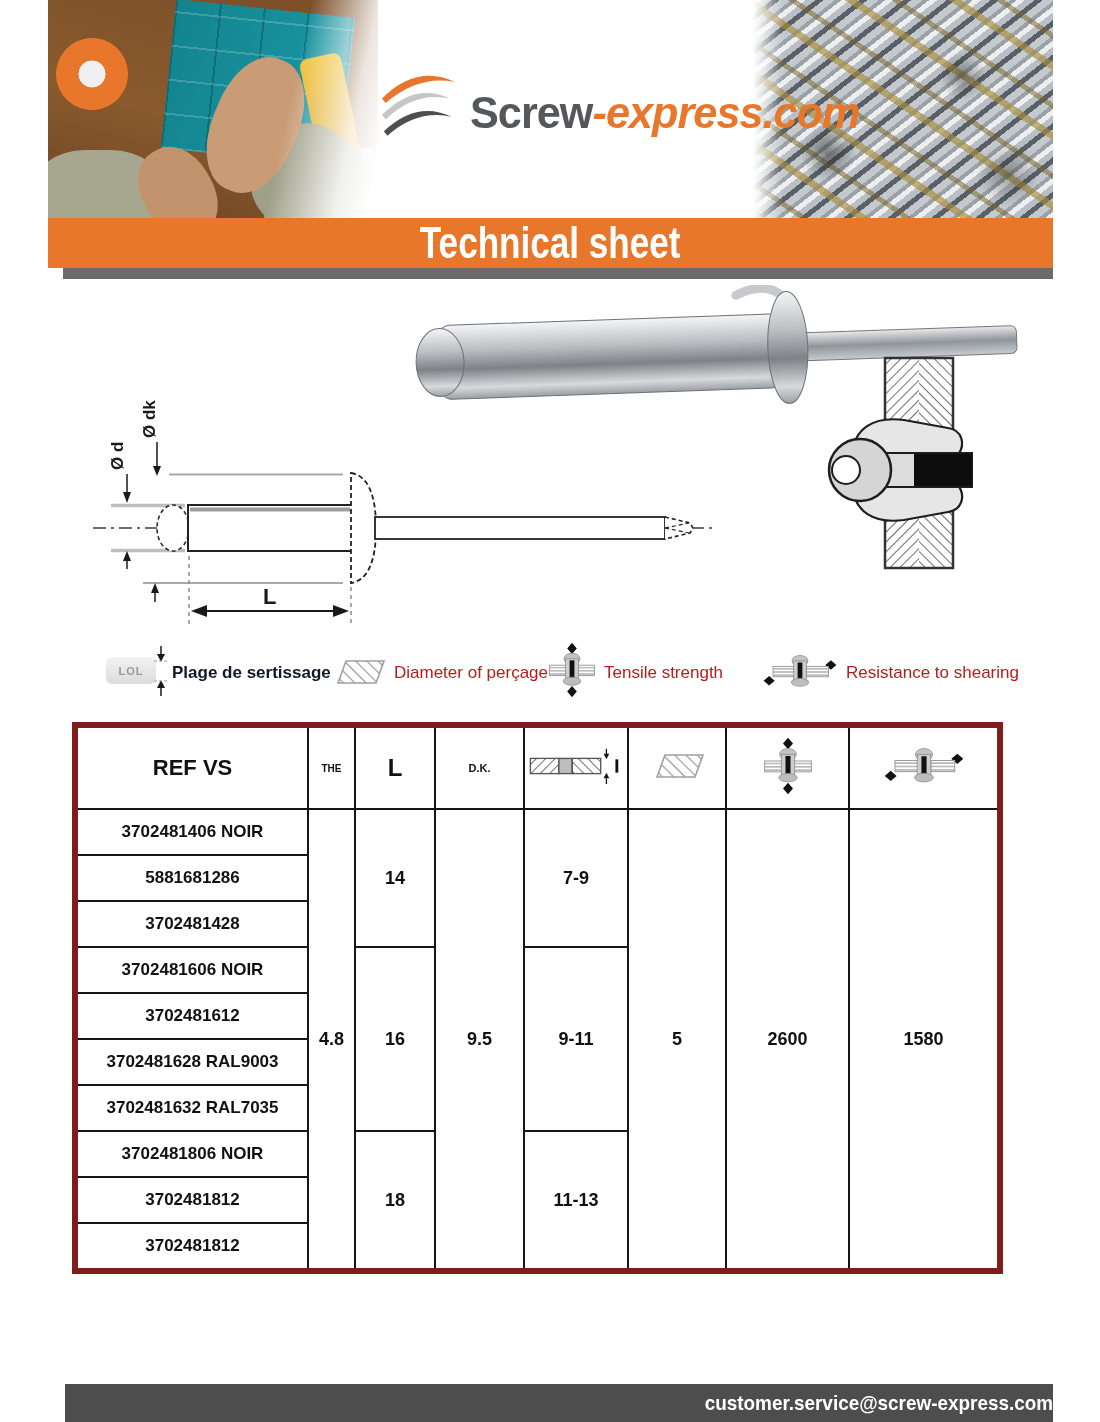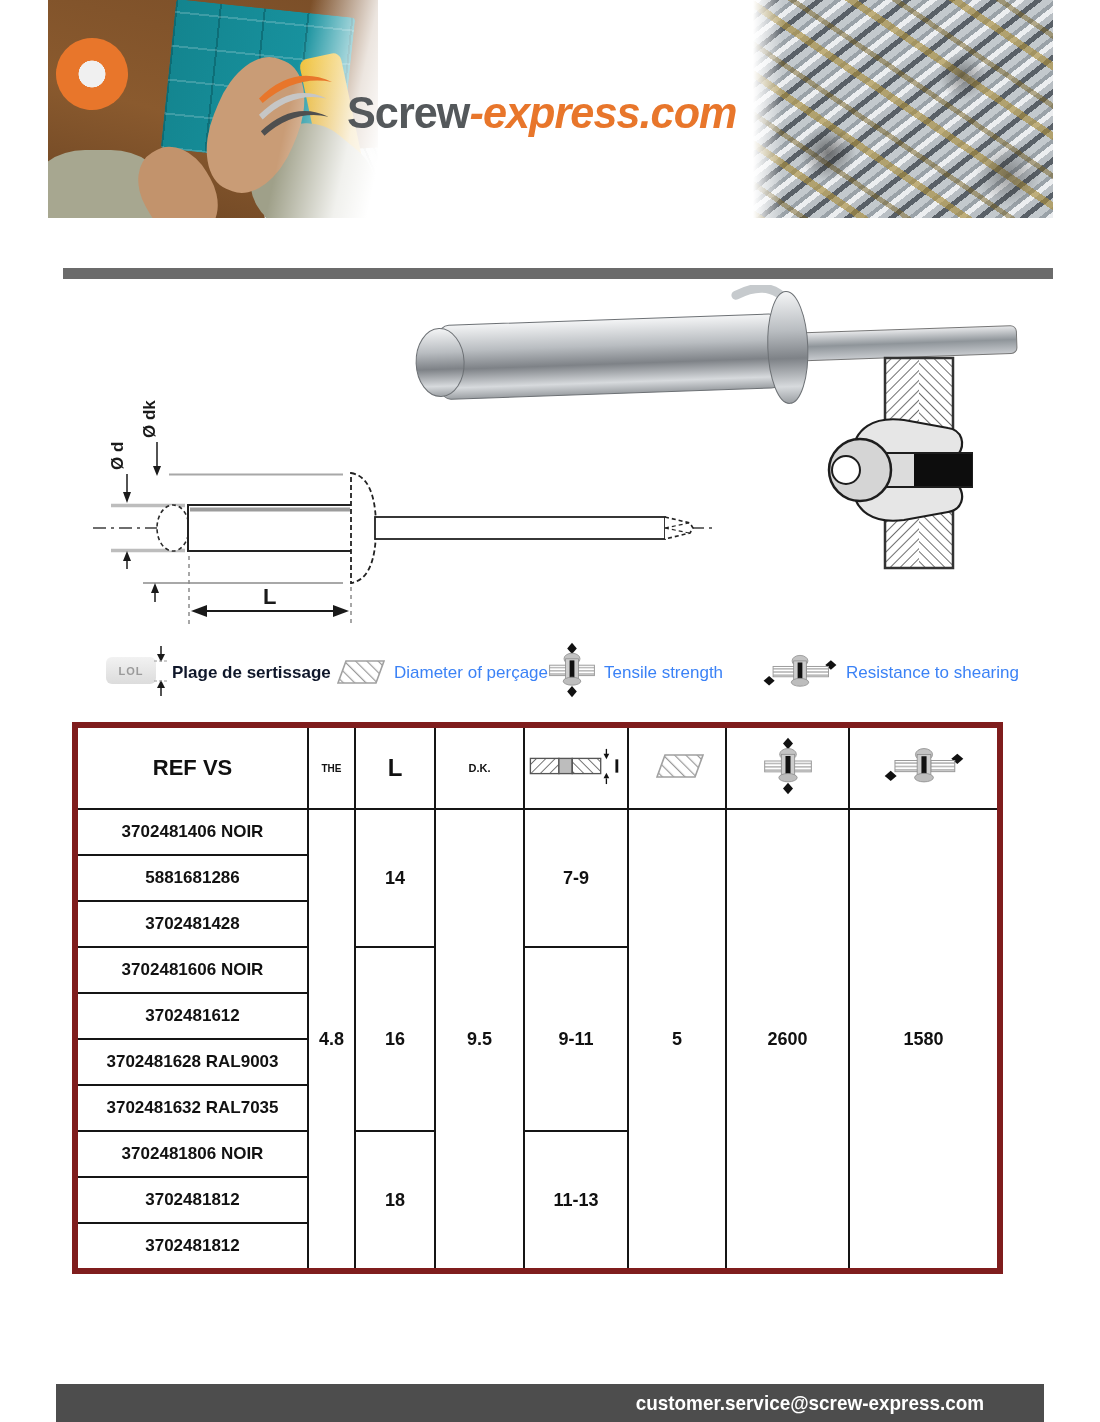--- a/index.html
+++ b/index.html
@@ -31,61 +31,61 @@
       repeating-linear-gradient(-38deg,#eceef0 0 5px,#9aa2a8 5px 9px,#c3c9cd 9px 16px,#596067 16px 21px,#b9bfc4 21px 27px);}
   .pr-brass{position:absolute;inset:0;background:
       repeating-linear-gradient(34deg, rgba(167,140,60,.65) 0 7px, transparent 7px 26px, rgba(120,98,35,.5) 26px 31px, transparent 31px 58px);}
   .pr-dark{position:absolute;inset:0;background:
       radial-gradient(circle 40px at 25% 70%, rgba(30,30,30,.55), transparent 70%),
       radial-gradient(circle 34px at 70% 35%, rgba(30,30,30,.45), transparent 70%),
       radial-gradient(circle 46px at 85% 80%, rgba(40,40,40,.4), transparent 70%);}
   .pr-fade{position:absolute;inset:0;background:linear-gradient(90deg,#fff 0,rgba(255,255,255,0) 10%);}
 
   
-  .logo{position:absolute;left:353px;top:68px;width:400px;height:90px;display:flex;align-items:center;justify-content:flex-end;}
+  .logo{position:absolute;left:378px;top:68px;width:400px;height:90px;display:flex;align-items:center;}
   .logo-arcs{width:92px;height:84px;flex:0 0 auto;}
   .logo-text{font-size:45px;font-weight:700;letter-spacing:-1px;white-space:nowrap;transform:scaleX(.96);transform-origin:left center;}
   .logo-text .t1{color:#54585b;}
   .logo-text .t2{color:#e8762b;font-style:italic;}
 
   
   .banner{position:absolute;left:48px;top:218px;width:1005px;height:50px;background:#e8772c;
           display:flex;align-items:center;justify-content:center;}
   .banner-title{color:#fff;font-size:45px;font-weight:800;letter-spacing:0;
           transform:scaleX(.78);transform-origin:center;white-space:nowrap;}
   .banner-strip{position:absolute;left:63px;top:268px;width:990px;height:11px;background:#6b6b6b;}
 
   
   .svg-abs{position:absolute;}
 
   
   .legend-label{position:absolute;font-size:17px;white-space:nowrap;}
   .legend-strong{color:#0f172a;font-weight:700;}
-  .legend-gray{color:#3b82f6;}
+  .legend-gray{color:#b91c1c;}
   .lol-badge{position:absolute;left:106px;top:657px;width:50px;height:27px;border-radius:6px;
       background:linear-gradient(#f2f2f2,#dcdcdc);color:#9a9a9a;font-size:11px;font-weight:700;
       display:flex;align-items:center;justify-content:center;letter-spacing:1px;}
 
   
   table.spec{position:absolute;left:72px;top:722px;border-collapse:collapse;table-layout:fixed;
       width:925px;font-family:"Liberation Sans",sans-serif;}
   table.spec th, table.spec td{border:2px solid #151515;text-align:center;vertical-align:middle;padding:0;}
   table.spec{border:6px solid #7f1d1d;}
   .h-ref{font-size:22px;font-weight:800;height:80px;}
   .h-the{font-size:10px;font-weight:700;}
   .h-l{font-size:24px;font-weight:800;}
   .h-dk{font-size:11px;font-weight:700;}
   td.ref-cell{font-size:17px;font-weight:700;height:44px;}
   td.val-cell{font-size:18px;font-weight:700;}
 
   .note{position:absolute;left:118px;top:1258px;font-size:19px;color:#151515;}
 
   
-  .footer-bar{position:absolute;left:56px;top:1384px;width:988px;height:38px;background:#4d4d4d;
-      display:flex;align-items:center;justify-content:flex-end;padding-right:60px;box-sizing:border-box;}
+  .footer-bar{position:absolute;left:65px;top:1384px;width:988px;height:38px;background:#4d4d4d;
+      display:flex;align-items:center;justify-content:flex-end;box-sizing:border-box;}
   .footer-email{color:#fff;font-size:21px;font-weight:700;transform:scaleX(.9);transform-origin:right center;}
 </style>
 </head>
 <body>
 
 <div class="page">
 
   <svg width="0" height="0" style="position:absolute">
     <defs>
       <pattern id="hatchA" width="7" height="7" patternUnits="userSpaceOnUse" patternTransform="rotate(45)">
@@ -124,20 +124,23 @@
 
   <div class="logo">
     <svg class="logo-arcs" viewBox="0 0 100 92">
       <path d="M4,30 Q42,-8 84,12 Q44,4 8,35 Z" fill="#e8762b"></path>
       <path d="M4,48 Q40,12 78,30 Q40,22 8,53 Z" fill="#c6c6c6"></path>
       <path d="M6,66 Q42,32 80,50 Q42,42 10,71 Z" fill="#4f4f4f"></path>
     </svg>
     <div class="logo-text"><span class="t1">Screw</span><span class="t2">-express.com</span></div>
   </div>
 
+  <div class="banner">
+    <div class="banner-title">Technical sheet</div>
+  </div>
   <div class="banner-strip"></div>
 
   <svg class="svg-abs" style="left:340px;top:285px" width="690" height="140" viewBox="0 0 690 140">
     <defs>
       <linearGradient id="metalV" x1="0" y1="0" x2="0" y2="1">
         <stop offset="0" stop-color="#f4f5f6"></stop>
           <stop offset=".35" stop-color="#b9bdc1"></stop>
         <stop offset=".6" stop-color="#7e8287"></stop>
           <stop offset=".85" stop-color="#d7dadd"></stop>
         <stop offset="1" stop-color="#9b9fa3"></stop>

